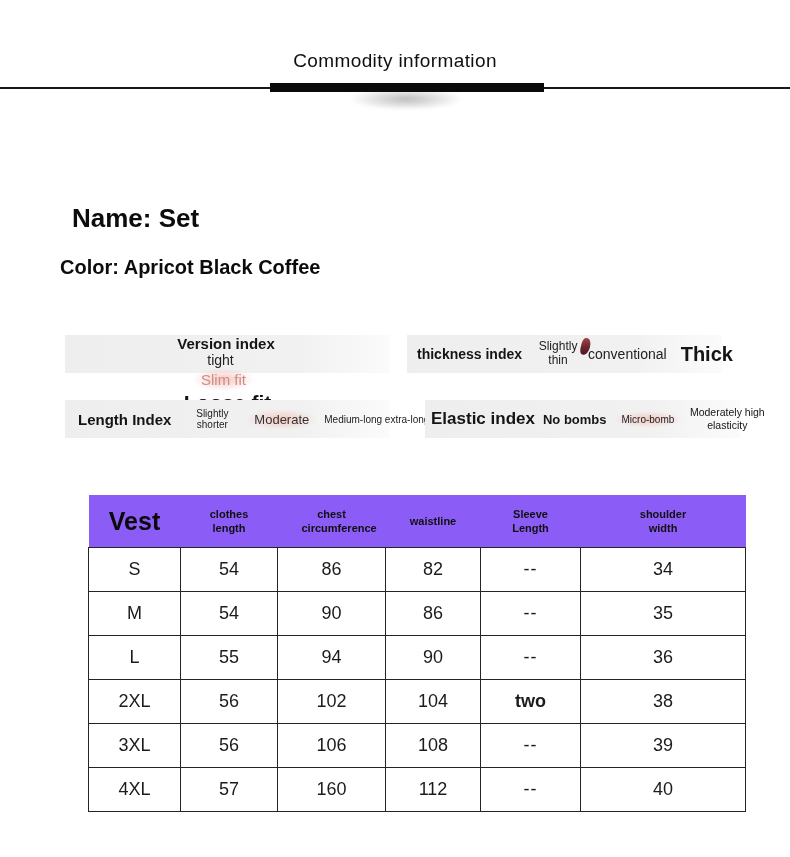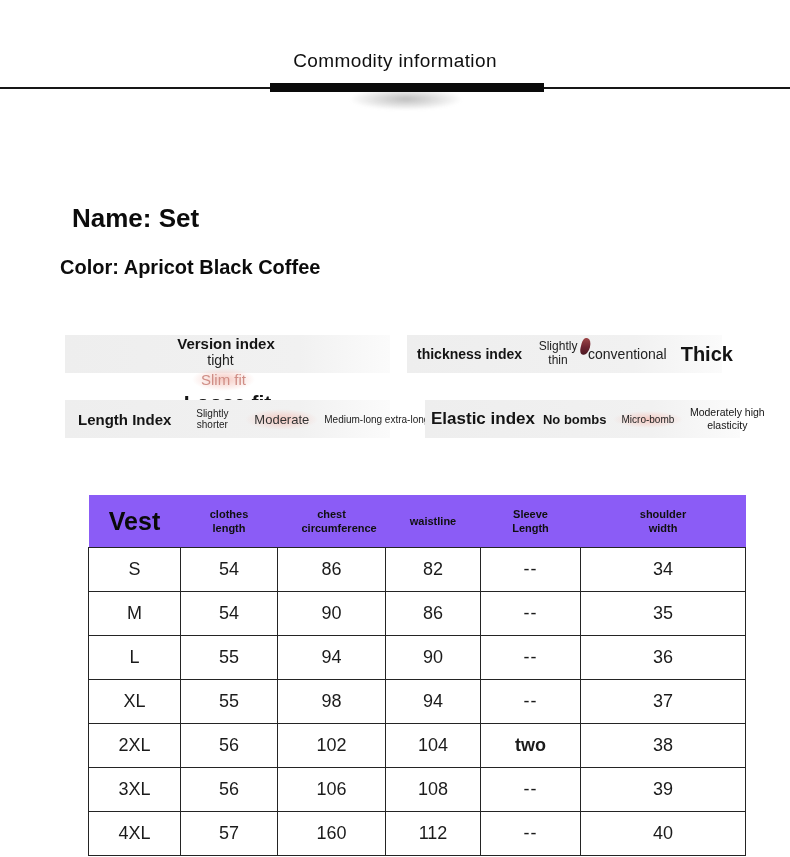--- a/index.html
+++ b/index.html
@@ -199,28 +199,20 @@
       </tr>
       <tr>
         <td class="td-size">L</td>
         <td>55</td>
         <td>94</td>
         <td>90</td>
         <td class="dash">--</td>
         <td>36</td>
       </tr>
       <tr>
-        <td class="td-size">XL</td>
-        <td>55</td>
-        <td>98</td>
-        <td>94</td>
-        <td class="dash">--</td>
-        <td>37</td>
-      </tr>
-      <tr>
         <td class="td-size">2XL</td>
         <td>56</td>
         <td>102</td>
         <td>104</td>
         <td class="cell-bold">two</td>
         <td>38</td>
       </tr>
       <tr>
         <td class="td-size">3XL</td>
         <td>56</td>

